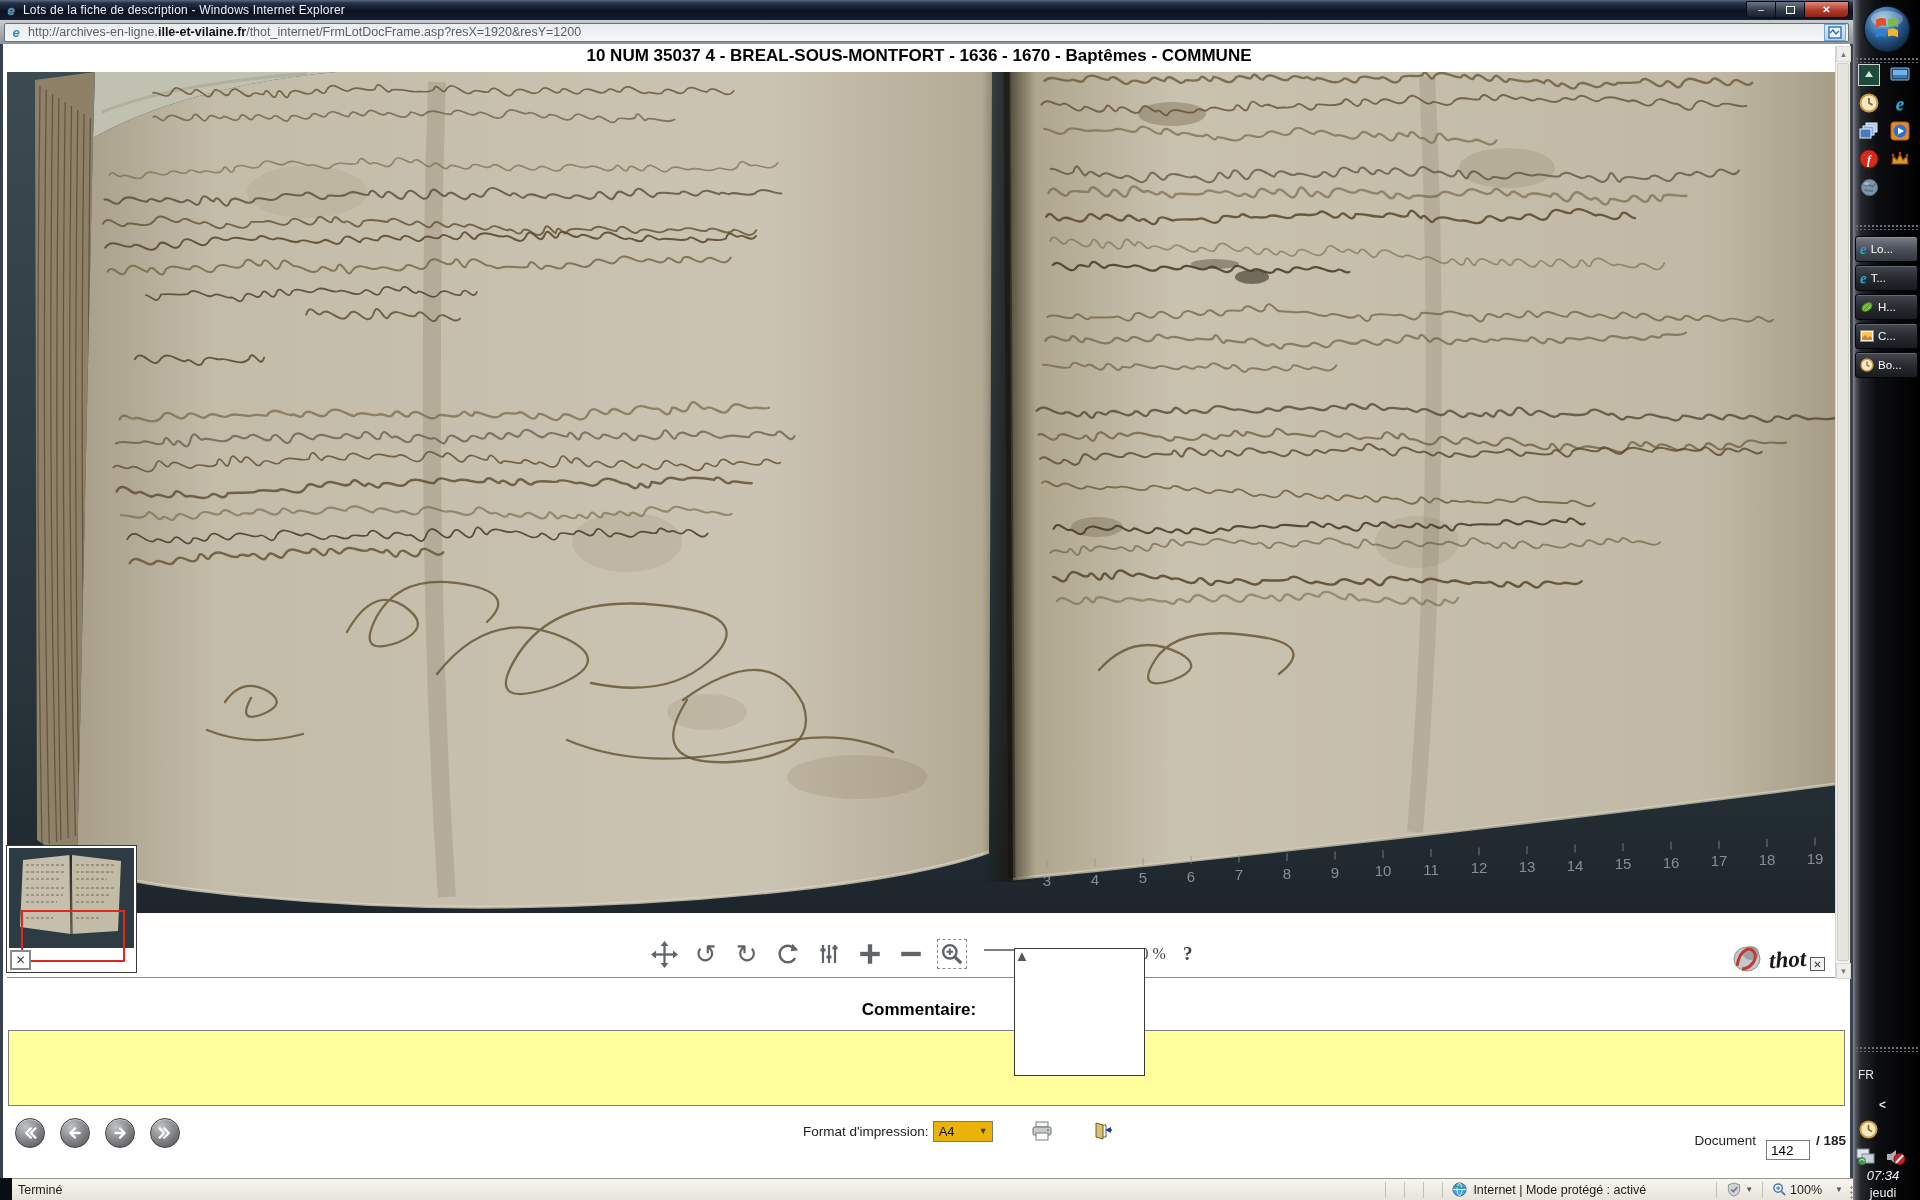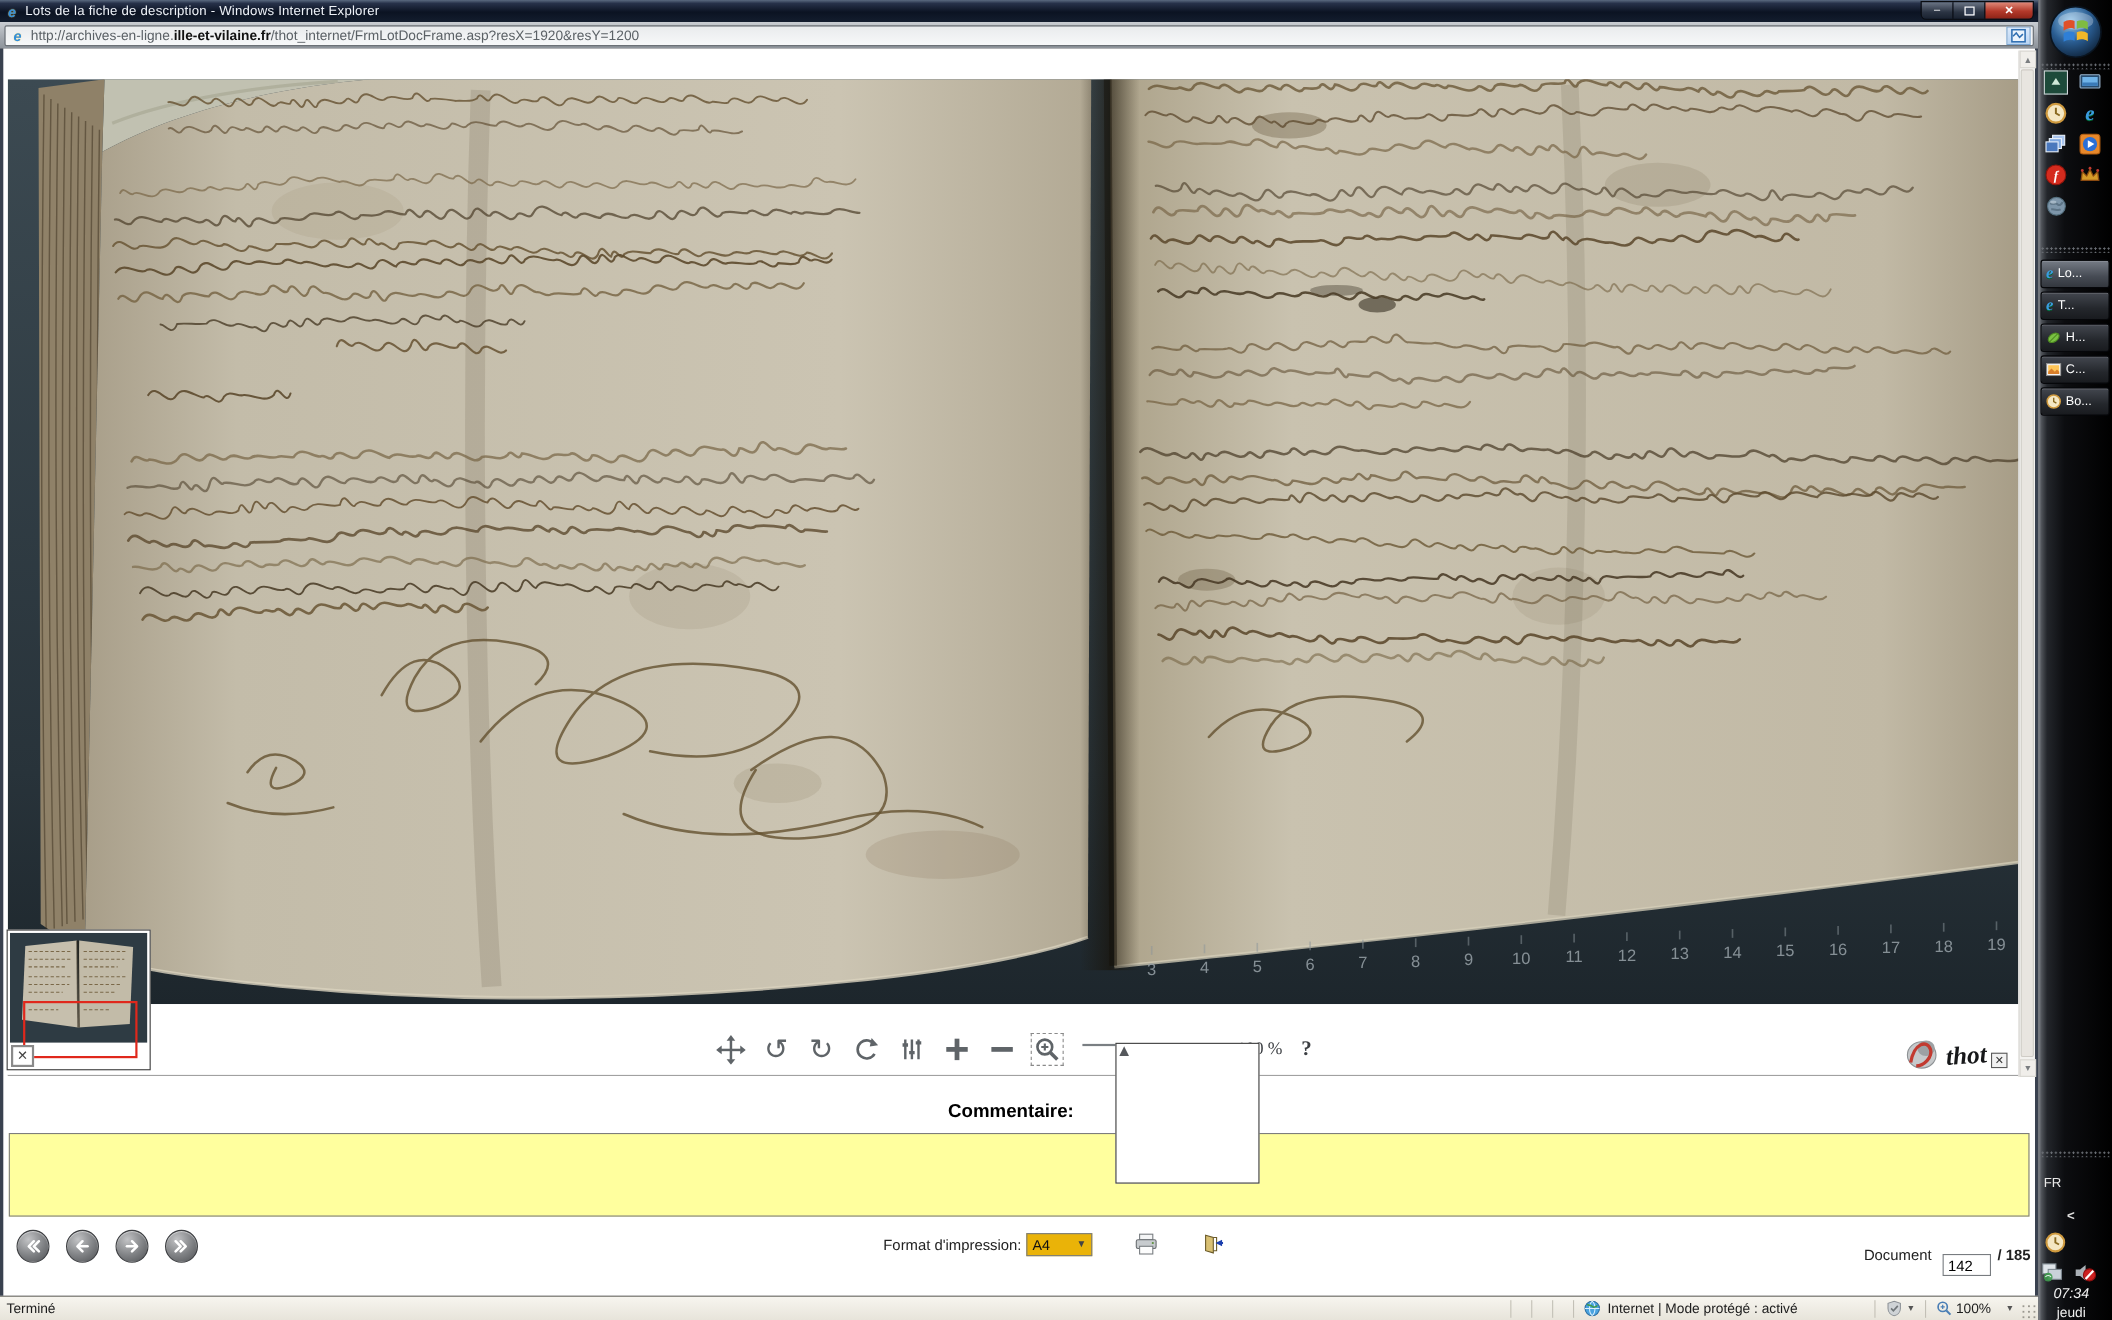--- a/index.html
+++ b/index.html
@@ -81,21 +81,21 @@
   .format-group { position:absolute; left:800px; top:8px; display:flex; align-items:center; }
   .format-label { font-size:13.5px; color:#222; margin-right:4px; }
   .selectbox { width:60px; height:21px; border:1px solid #787c80; background:#eab308; display:flex; align-items:center;
     font-size:13px; color:#111; padding-left:5px; position:relative; }
   .selectbox .caret { position:absolute; right:4px; top:4px; font-size:9px; color:#444; }
   .icon-btn { margin-left:38px; width:22px; height:22px; display:flex; align-items:center; justify-content:center; }
   .doc-group { position:absolute; right:4px; top:8px; display:flex; align-items:center; font-size:13.5px; color:#222; }
   .doc-input { width:44px; height:20px; border:1px solid #787c80; font-size:13.5px; padding:0 4px; font-family:"Liberation Sans",sans-serif;margin-top:20px; }
   .doc-group .lbl { margin-right:10px; } .doc-group .total { margin-left:6px;font-weight:bold; }
 
-  .statusbar { position:absolute; left:0; top:1178px; width:1853px; height:22px;
+  .statusbar { position:absolute; left:12px; top:1178px; width:1853px; height:22px;
     background:linear-gradient(180deg,#f7f5ef,#e7e4da); border-top:1px solid #9a988f;
     display:flex; align-items:center; font-size:12.5px; color:#1c1c1c; }
   .statusbar .left { margin-left:6px; }
   .statusbar .spacer { flex:1; }
   .st-sep { width:1px; height:16px; background:#c3c0b6; margin:0 9px; }
   .st-zone { display:flex; align-items:center; gap:6px; }
   .st-icongrp { display:flex; align-items:center; gap:3px; }
   .st-caret { font-size:8px; color:#555; }
   .grip { width:14px; height:14px; margin:4px 2px 0 6px;
     background:radial-gradient(circle,#9a988f 1px,transparent 1.2px); background-size:5px 5px; }
@@ -150,20 +150,21 @@
           <svg width="14" height="13" viewBox="0 0 14 13">
             <rect x="1" y="1" width="12" height="11" fill="#eaf3fc" stroke="#2f6fb2" stroke-width="1.4"></rect>
             <path d="M2 7 L5 4 L8 8 L11 5" stroke="#2f6fb2" stroke-width="1.4" fill="none"></path>
           </svg>
         </div>
       </div>
     </div>
 
     <div class="content">
 
+      <div class="doc-title">10 NUM 35037 4 - BREAL-SOUS-MONTFORT - 1636 - 1670 - Baptêmes - COMMUNE</div>
 
       <div class="viewer">
         <svg id="ms" class="canvas" viewBox="0 0 1828 841" preserveAspectRatio="none">
           <defs>
             <linearGradient id="gBg" x1="0" y1="0" x2="0" y2="1">
               <stop offset="0" stop-color="#3c4a52"></stop>
                 <stop offset=".75" stop-color="#28333a"></stop>
                 <stop offset="1" stop-color="#1d262c"></stop>
             </linearGradient>
             <linearGradient id="gPgL" x1="0" y1="0" x2="1" y2="0">

